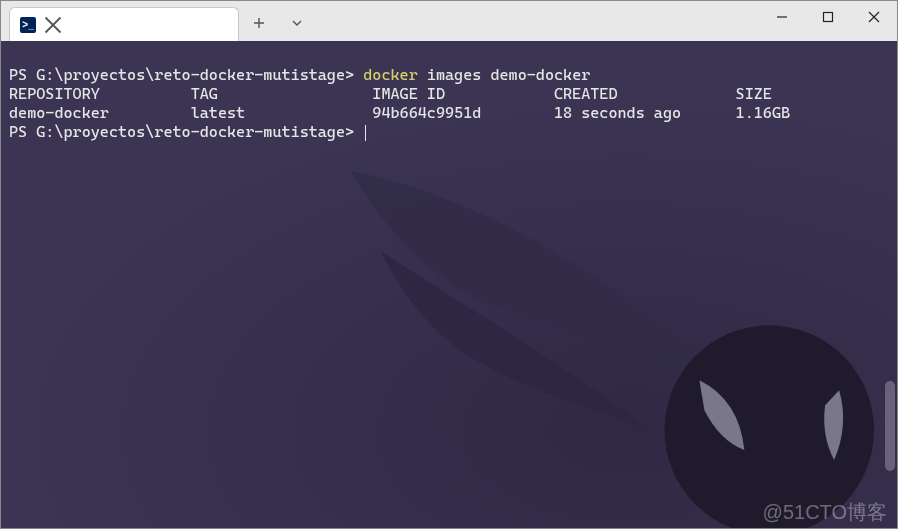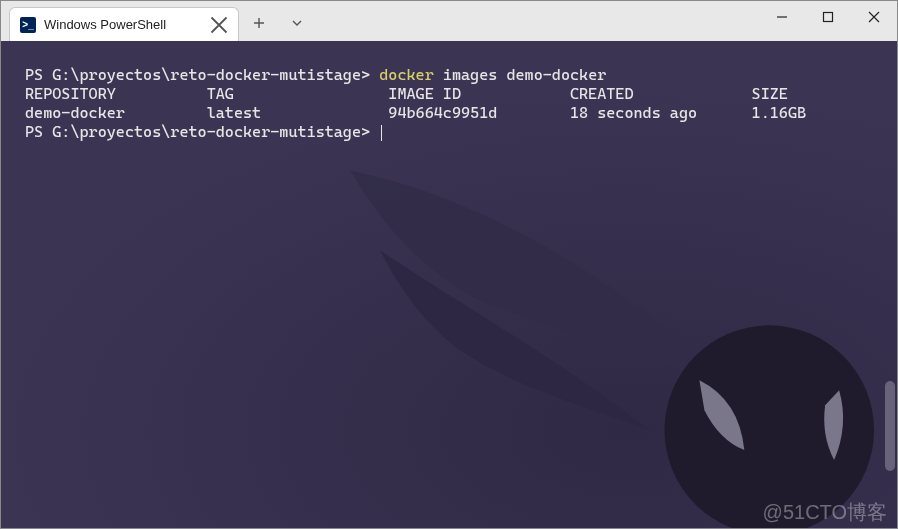--- a/index.html
+++ b/index.html
@@ -109,21 +109,21 @@
     line-height: 19px;
     color: #e6e6e6;
   }
   .bg-art {
     position: absolute;
     inset: 0;
     pointer-events: none;
   }
   .terminal-content {
     position: relative;
-    padding: 6px 24px;
+    padding: 6px 8px;
     white-space: pre;
   }
   .prompt-dim { color: #e6e6e6; }
   .cmd-yellow { color: #d7cf6a; }
   .cursor {
     display: inline-block;
     width: 1px;
     height: 16px;
     background: #e6e6e6;
     vertical-align: text-bottom;
@@ -149,21 +149,20 @@
   }
 </style>
 </head>
 <body>
 
 <div class="window">
 
   <div class="titlebar">
     <div class="tab">
       <span class="icon">&gt;_</span>
-      <span class="tab-title">Windows PowerShell</span>
       <span class="tab-close">
         <svg viewBox="0 0 12 12">
             <path d="M1 1 L11 11 M11 1 L1 11" stroke="#555" stroke-width="1.2" fill="none"></path>
           </svg>
       </span>
     </div>
     <div class="tabbar-right">
       <span class="tabbar-btn">
         <svg viewBox="0 0 12 12" width="12" height="12">
             <path d="M6 1 V11 M1 6 H11" stroke="#555" stroke-width="1.4" fill="none"></path>

